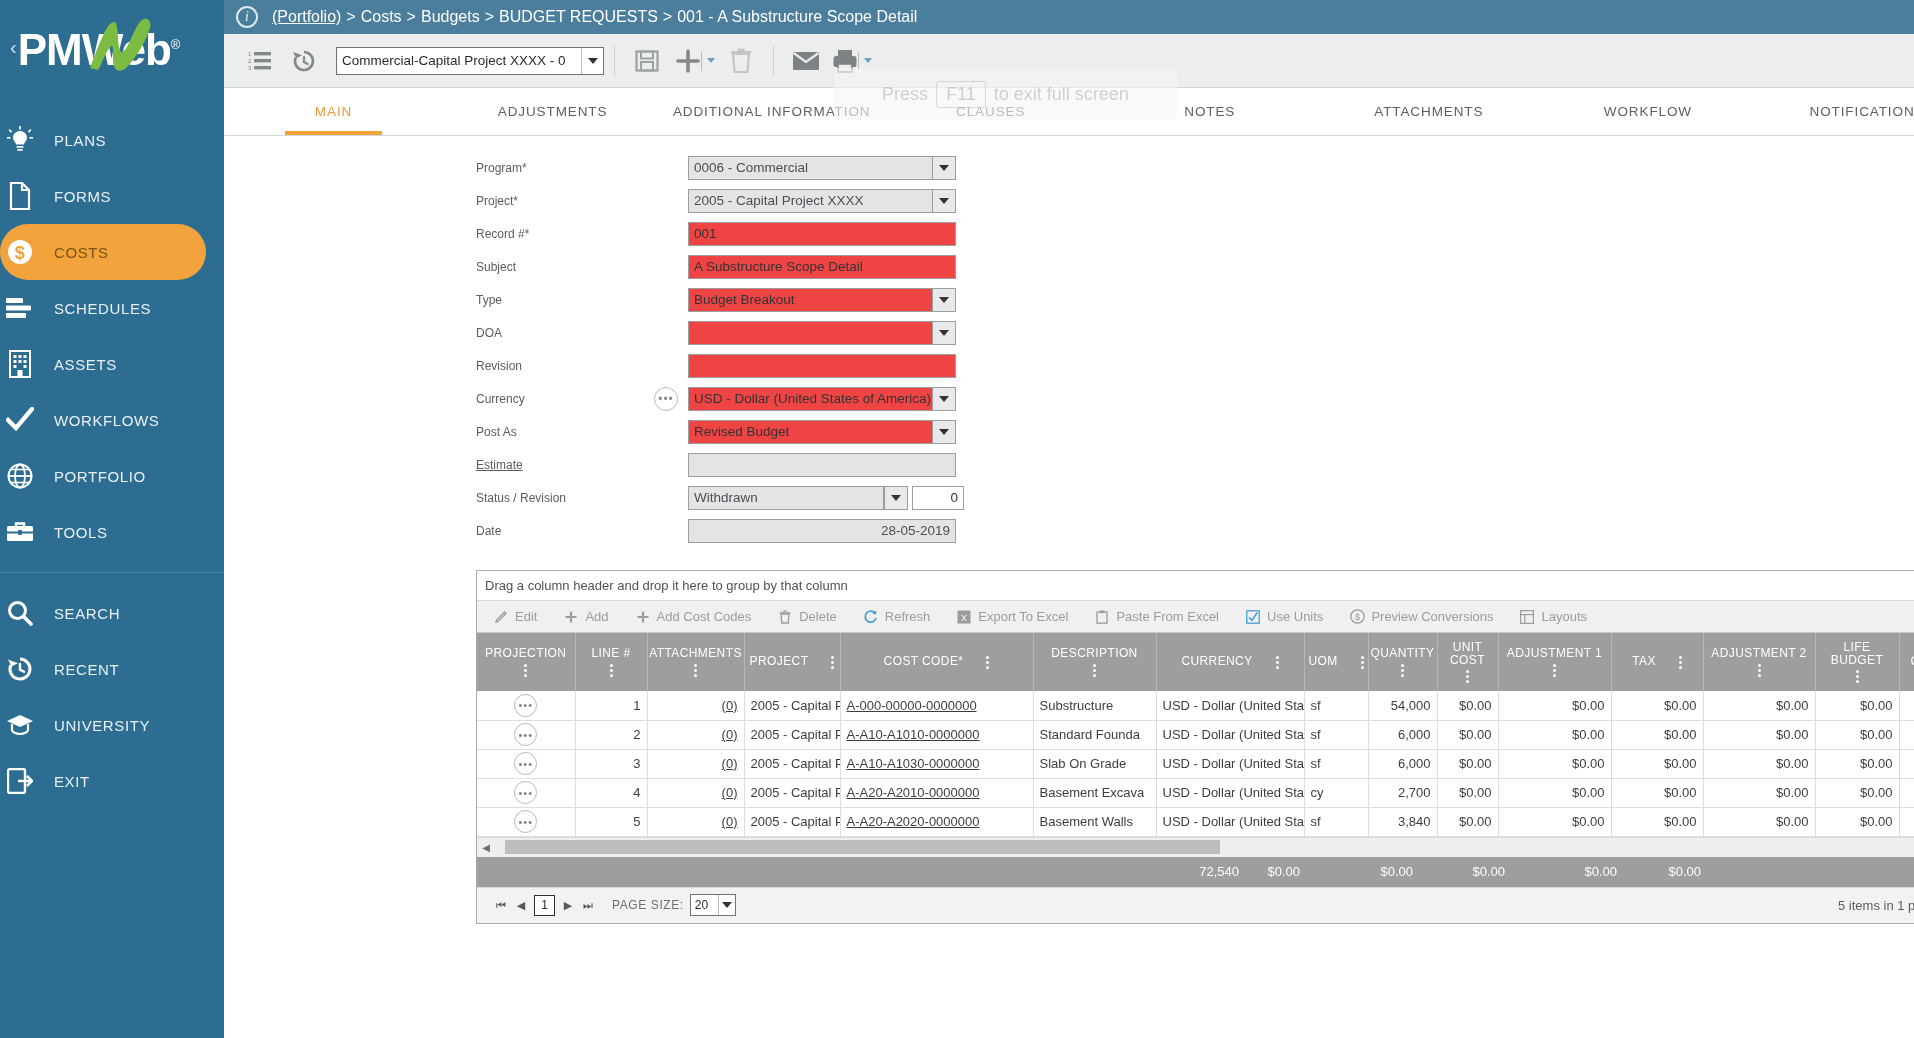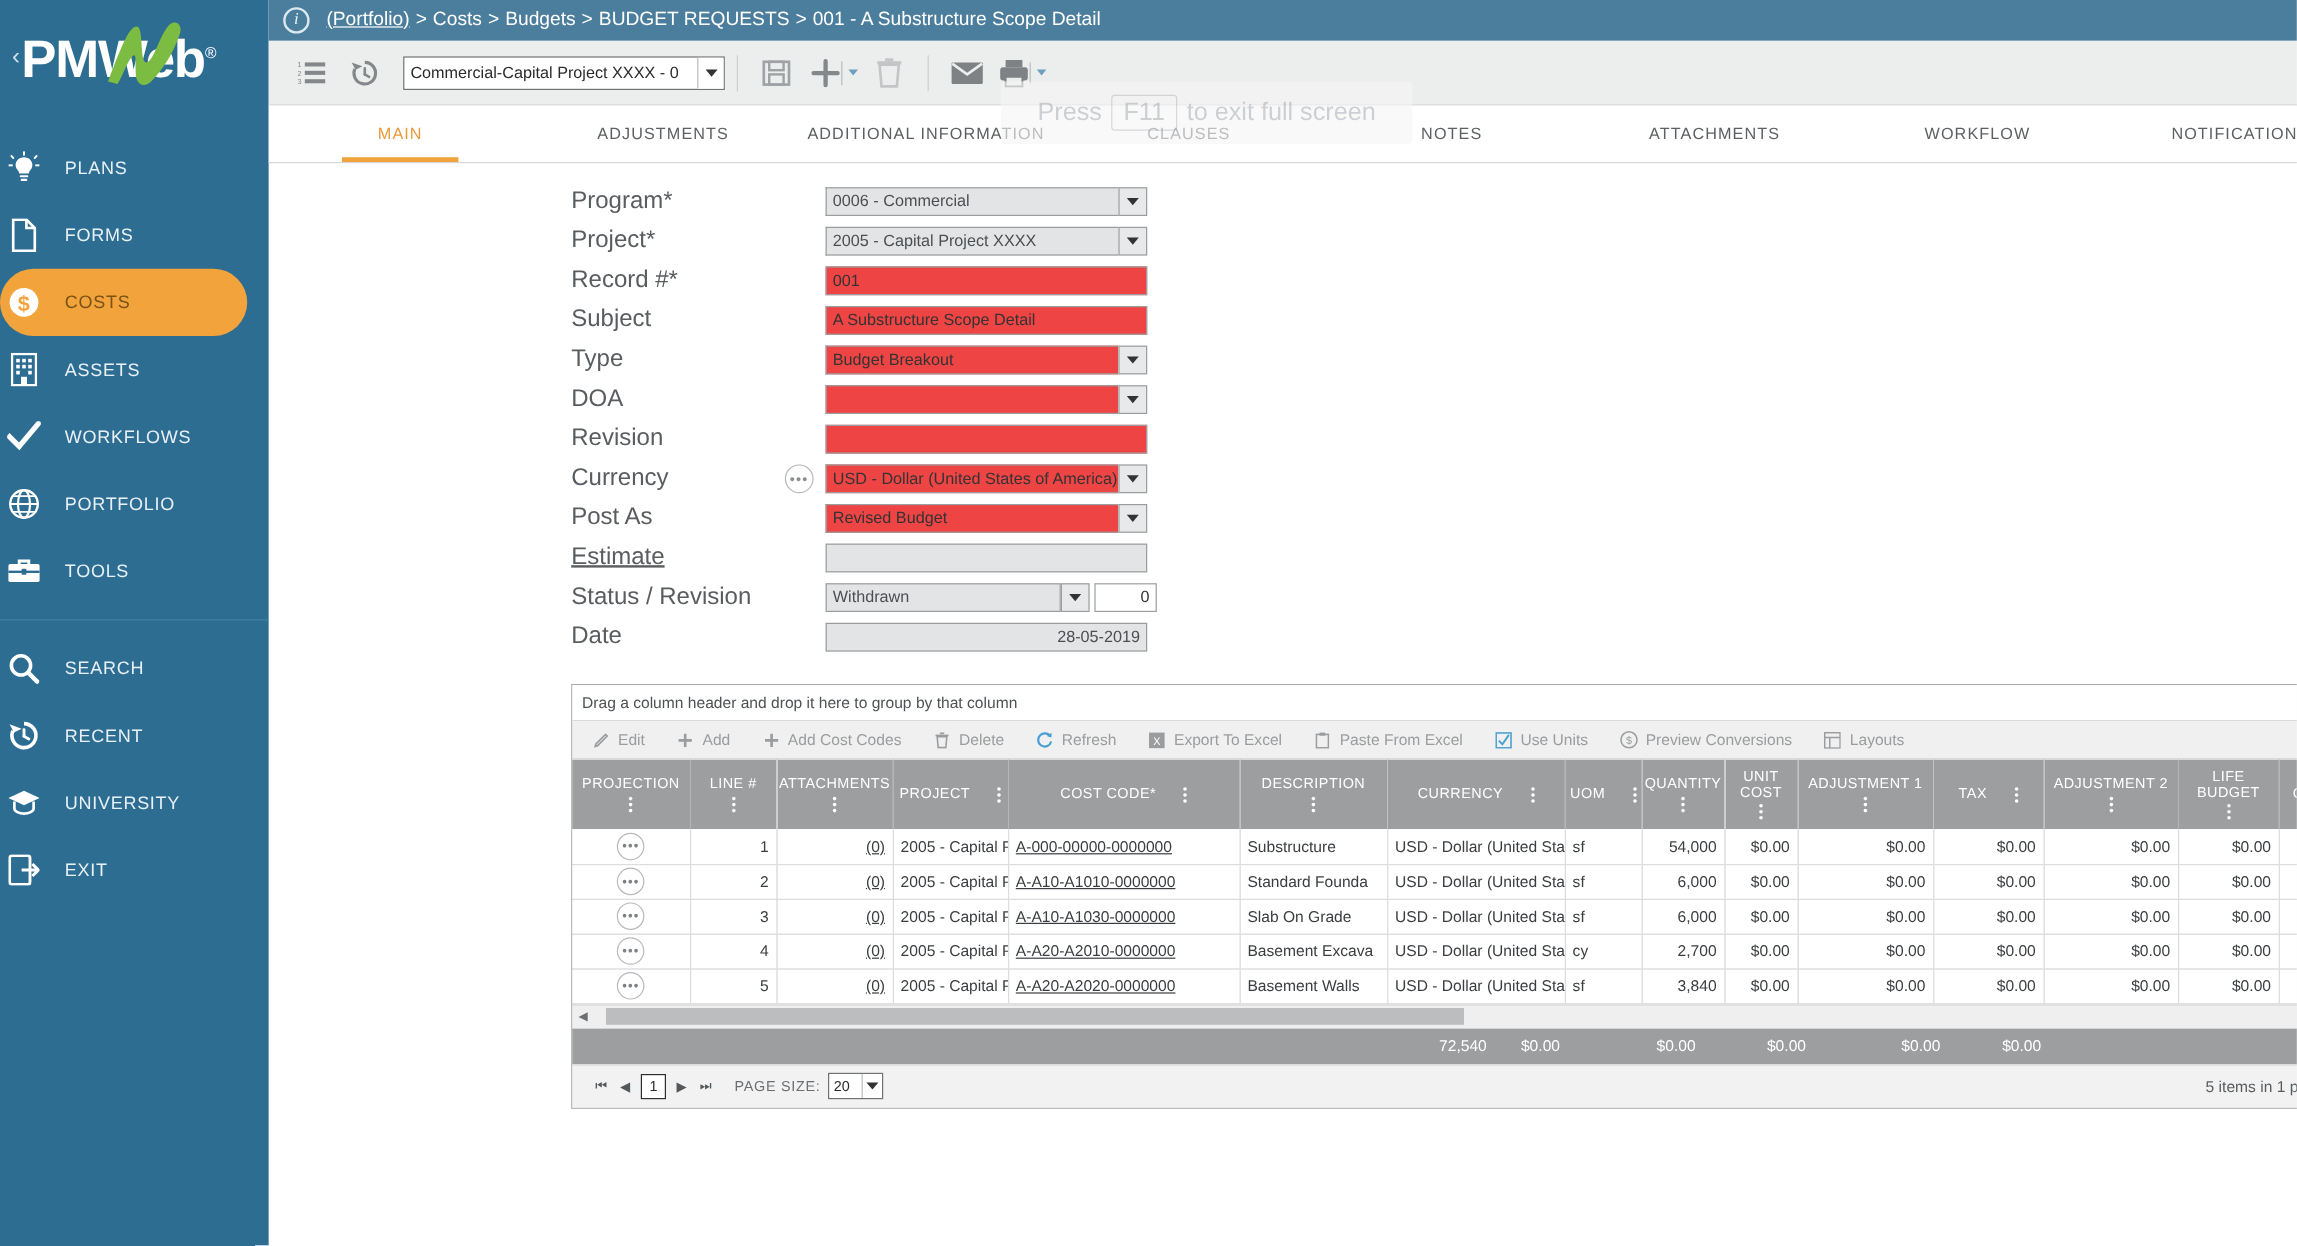--- a/index.html
+++ b/index.html
@@ -109,36 +109,36 @@
   .tab.active:after {
     content:""; position:absolute; left:28%; right:28%; bottom:0; height:4px; background:#f2a33c;
   }
 
   
   .fs-hint {
     position:absolute; left: 610px; top: 68px; width: 343px; height: 52px;
     background: rgba(245,245,245,0.62);
     border-radius: 4px;
     display:flex; align-items:center; justify-content:center;
-    font-size: 21px; color: rgba(150,158,165,0.45);
+    font-size: 18px; color: rgba(150,158,165,0.45);
     pointer-events:none; z-index: 30;
     white-space: nowrap;
   }
   .fs-hint .kbd {
     border: 1px solid rgba(150,158,165,0.35);
     border-radius: 3px; padding: 2px 9px; margin: 0 8px;
   }
 
   
   .form {
     padding: 18px 0 6px 252px;
     flex: 0 0 auto;
   }
   .frow { display:flex; align-items:center; height: 27px; margin-bottom: 6px; }
-  .flabel { width: 178px; font-size: 20px; color:#5a5d60; flex: 0 0 178px; }
+  .flabel { width: 178px; font-size: 12px; color:#5a5d60; flex: 0 0 178px; }
   .flabel.link { text-decoration: underline; cursor:pointer; }
   .fctl { position:relative; display:flex; align-items:center; }
   .finput {
     width: 268px; height: 24px; border:1px solid #9b9d9f; background:#ef4444;
     font-size: 13.5px; color:#333; padding-left: 5px; display:flex; align-items:center;
     overflow:hidden; white-space:nowrap;
   }
   .finput.readonly { background:#e3e4e5; color:#4c4f52; }
   .finput.w-dd { width: 244px; border-right:0; }
   .dd-arrow {
@@ -282,20 +282,30 @@
       <div class="nav-item active">
         <span class="nav-ico">
           <svg width="26" height="28" viewBox="0 0 26 28">
               <circle cx="13" cy="14" r="12" fill="#fff"></circle>
               <text x="13" y="21" font-size="18" font-weight="bold" text-anchor="middle" fill="#f2a33c" font-family="Liberation Sans, sans-serif">$</text>
             </svg>
         </span>
         <span>COSTS</span>
       </div>
 
+      <div class="nav-item">
+        <span class="nav-ico">
+          <svg width="28" height="24" viewBox="0 0 28 24">
+              <rect x="0" y="2" width="17" height="5" rx="1"></rect>
+              <rect x="0" y="9.5" width="25" height="5" rx="1"></rect>
+              <rect x="0" y="17" width="20" height="5" rx="1"></rect>
+            </svg>
+        </span>
+        <span>SCHEDULES</span>
+      </div>
 
       <div class="nav-item">
         <span class="nav-ico">
           <svg width="22" height="28" viewBox="0 0 22 28">
               <rect x="1" y="1" width="20" height="26" fill="none" stroke="#fff" stroke-width="2"></rect>
               <g fill="#fff">
                 <rect x="4.5" y="5" width="3" height="3"></rect>
                 <rect x="9.5" y="5" width="3" height="3"></rect>
                 <rect x="14.5" y="5" width="3" height="3"></rect>
                 <rect x="4.5" y="10" width="3" height="3"></rect>

